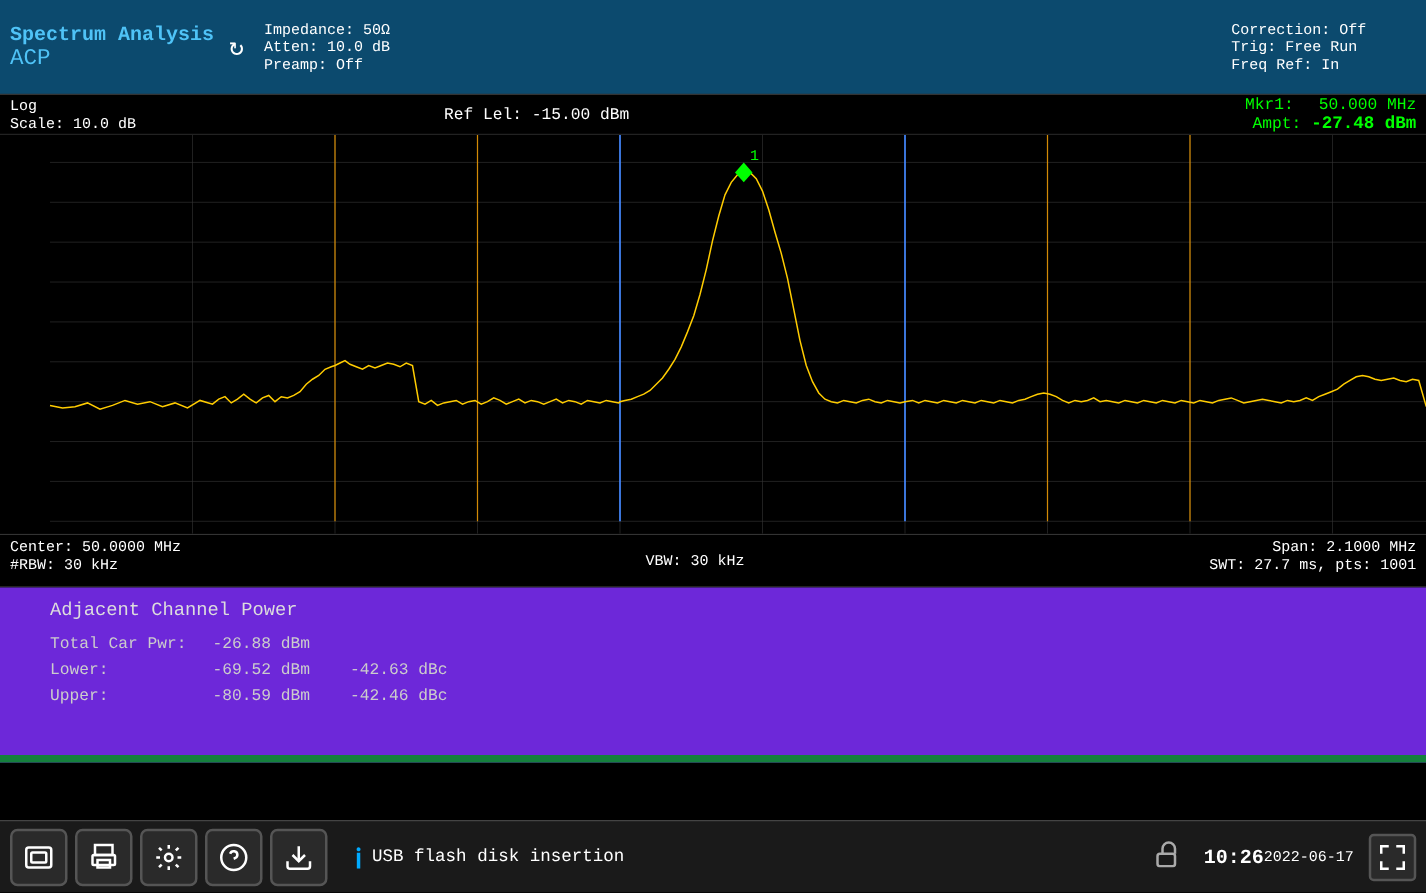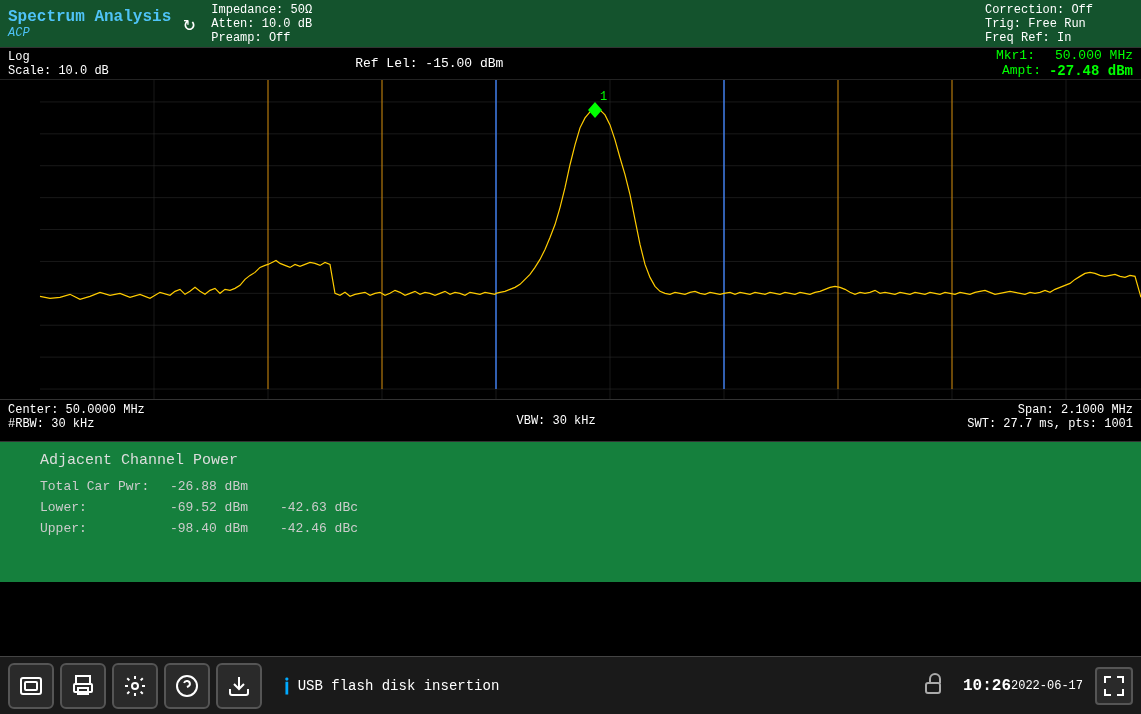--- a/index.html
+++ b/index.html
@@ -9,41 +9,40 @@
       font-family: 'Courier New', monospace;
       font-size: 12px;
       width: 1141px;
       height: 714px;
       overflow: hidden;
       position: relative;
     }
 
     
     #header {
-      background: #14532d;
+      background: #0c4a6e;
       display: flex;
       align-items: center;
       padding: 4px 8px;
-      height: 48px;
+      height: 76px;
       border-bottom: 1px solid #333;
     }
     #title-block {
       display: flex;
       flex-direction: column;
       margin-right: 12px;
     }
     #title-spectrum {
       color: #4fc3f7;
       font-size: 16px;
       font-weight: bold;
     }
     #title-acp {
       color: #4fc3f7;
-      font-size: 12px;
-      font-style: italic;
+      font-size: 18px;
     }
     #refresh-icon-block {
       margin-right: 16px;
       font-size: 20px;
       color: #fff;
     }
     #impedance-block {
       display: flex;
       flex-direction: column;
       margin-right: 40px;
@@ -128,24 +127,24 @@
       height: 42px;
       border-bottom: 1px solid #333;
       font-size: 12px;
     }
     #chart-footer-left { display: flex; flex-direction: column; }
     #chart-footer-center { display: flex; align-items: center; }
     #chart-footer-right { display: flex; flex-direction: column; align-items: flex-end; }
 
     
     #acp-panel {
-      background: #15803d;
+      background: #6d28d9;
       padding: 10px 40px;
       height: 140px;
-      border-bottom: 4px solid #15803d;
+      border-bottom: 6px solid #15803d;
     }
     #acp-title {
       font-size: 15px;
       margin-bottom: 10px;
       color: #ddd;
     }
     .acp-row {
       display: flex;
       align-items: center;
       margin-bottom: 6px;
@@ -361,21 +360,21 @@
     <span class="acp-label">Total Car Pwr:</span>
     <span class="acp-value1">-26.88 dBm</span>
   </div>
   <div class="acp-row">
     <span class="acp-label">Lower:</span>
     <span class="acp-value1">-69.52 dBm</span>
     <span class="acp-value2">-42.63 dBc</span>
   </div>
   <div class="acp-row">
     <span class="acp-label">Upper:</span>
-    <span class="acp-value1">-98.40 dBm</span>
+    <span class="acp-value1">-80.59 dBm</span>
     <span class="acp-value2">-42.46 dBc</span>
   </div>
 </div>
 
 <div id="toolbar">
   <div class="toolbar-btn">
     <svg width="24" height="24" viewBox="0 0 24 24" fill="none" stroke="white" stroke-width="2">
       <rect x="2" y="4" width="20" height="16" rx="2"></rect>
       <rect x="6" y="8" width="12" height="8" rx="1"></rect>
     </svg>

